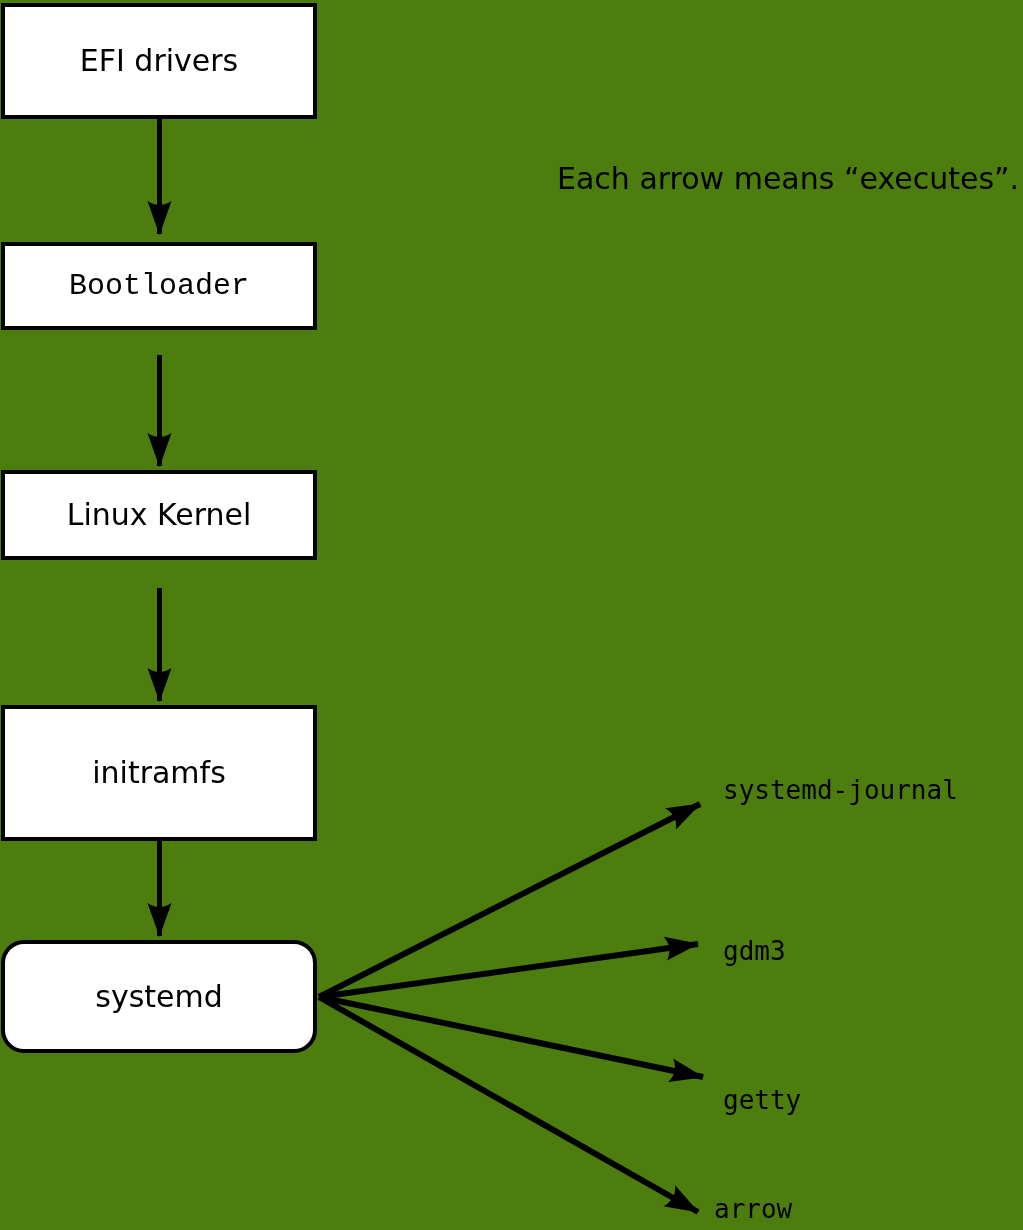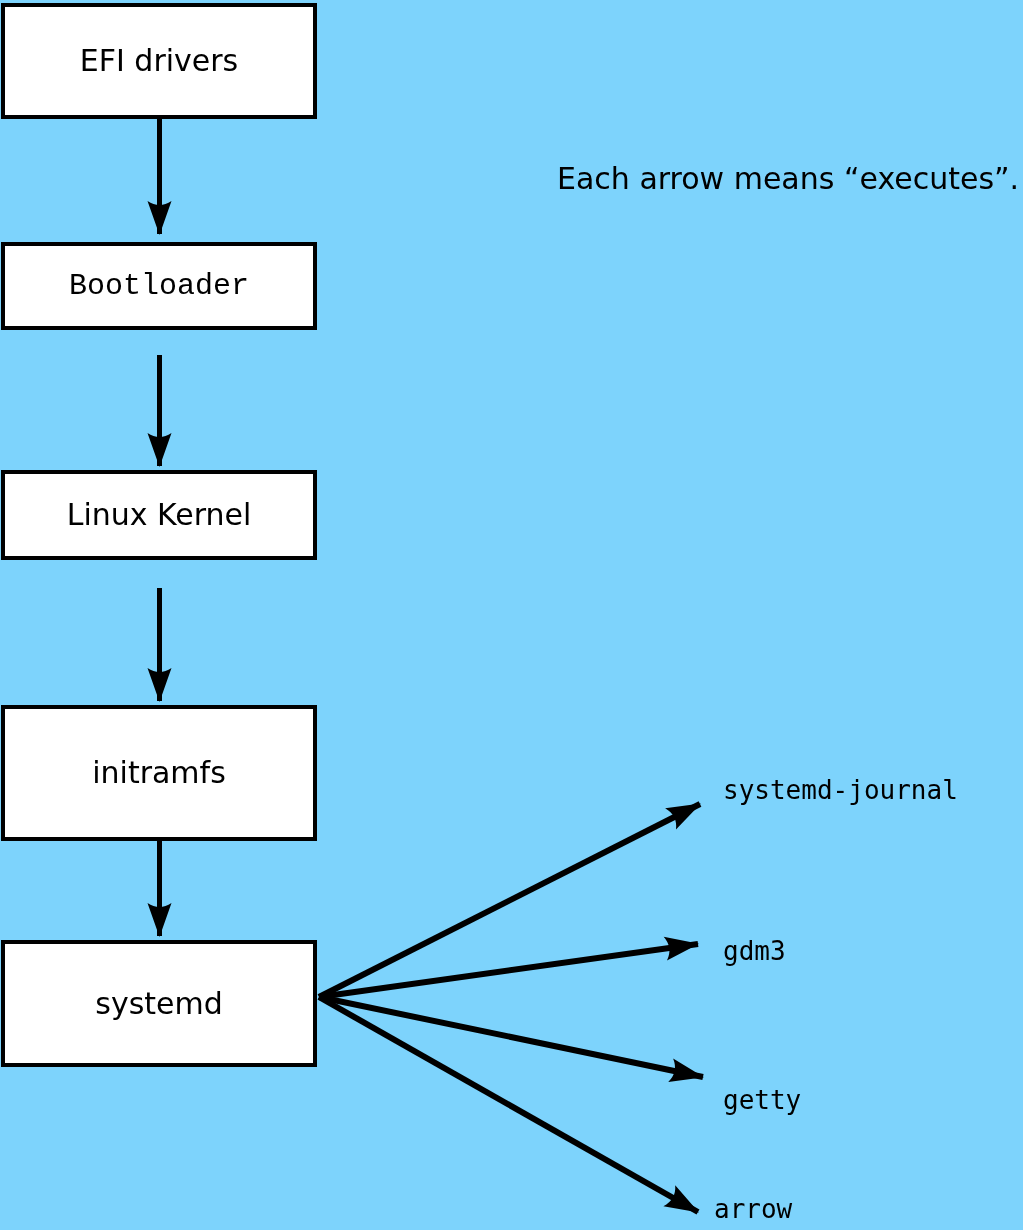--- a/index.html
+++ b/index.html
@@ -1,20 +1,20 @@
 <!DOCTYPE html>
 <html><head>
 <meta charset="utf-8">
 <style>
   html, body { margin: 0; padding: 0; background: #ffffff; }
   #canvas {
     position: relative;
     width: 1023px;
     height: 1230px;
-    background: #7dd3fc;
+    background: #4d7c0f;
     overflow: hidden;
     font-family: "DejaVu Sans", "Liberation Sans", sans-serif;
     color: #000000;
   }
   #arrow-layer {
     position: absolute;
     left: 0; top: 0;
     width: 1023px; height: 1230px;
   }
   .node-box {
@@ -28,21 +28,21 @@
     align-items: center;
     justify-content: center;
     font-size: 30px;
     line-height: 1;
     white-space: nowrap;
   }
   .box-efi        { top: 3px;   height: 116px; }
   .box-bootloader { top: 242px; height: 88px; font-family: Liberation Mono, monospace; }
   .box-kernel     { top: 470px; height: 90px; }
   .box-initramfs  { top: 705px; height: 136px; }
-  .box-systemd    { top: 940px; height: 127px; }
+  .box-systemd    { top: 940px; height: 113px; border-radius: 23px; }
   .note {
     position: absolute;
     left: 557px;
     top: 161px;
     font-size: 30px;
     line-height: 36px;
     white-space: nowrap;
   }
   .proc-label {
     position: absolute;

